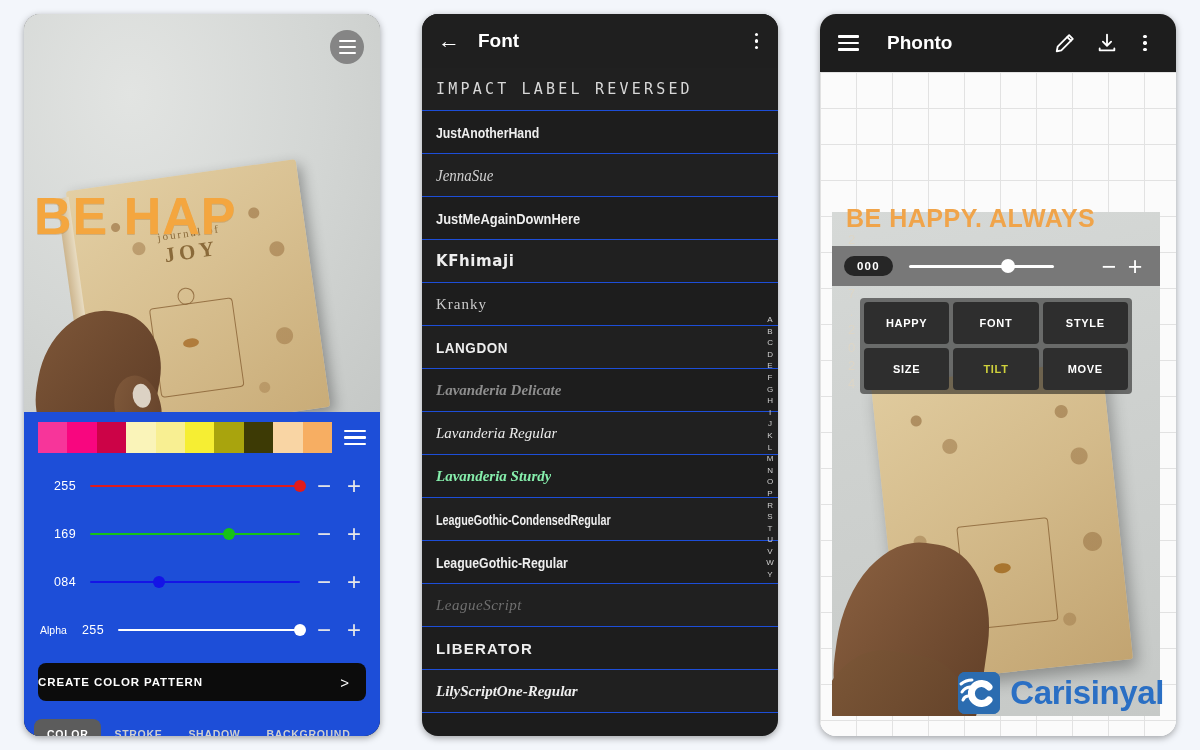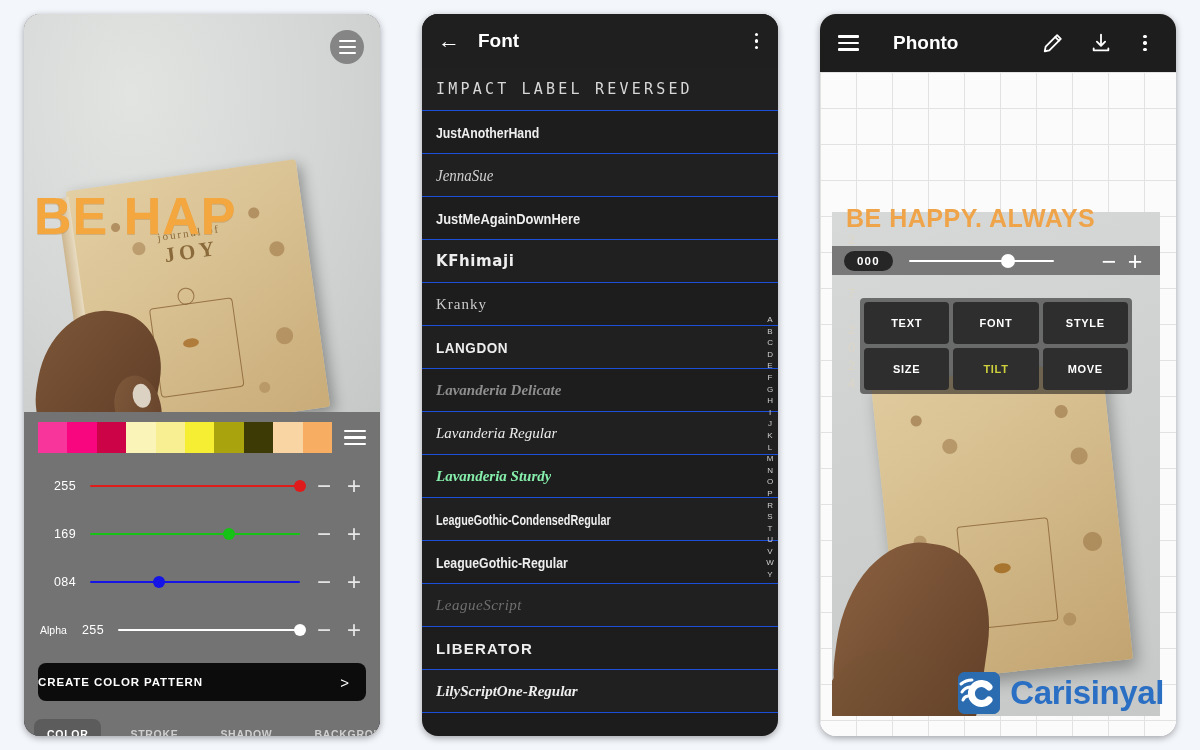--- a/index.html
+++ b/index.html
@@ -115,21 +115,21 @@
     text-shadow: 0 1px 0 rgba(160,90,10,.25);
   }
   .p1-menu-fab {
     position: absolute; right: 16px; top: 16px;
     width: 34px; height: 34px; border-radius: 50%;
     background: rgba(120,120,120,.86);
     display:flex; flex-direction:column; align-items:center; justify-content:center; gap:4px;
   }
   .p1-menu-fab i { display:block; width:17px; height:2.3px; background:#fff; border-radius:2px;}
 
-  .p1-body { background:#737373; height: 324px; position:relative; padding: 10px 0 0; }
+  .p1-body { background:#1d4ed8; height: 324px; position:relative; padding: 10px 0 0; }
   .swatch-row { display:flex; align-items:center; padding: 0 14px 0 14px; }
   .swatches { display:flex; height:31px; flex:1 1 auto; }
   .swatches span { flex:1 1 auto; }
   .swatch-burger { margin-left:12px; display:flex; flex-direction:column; gap:4px; }
   .swatch-burger i { display:block; width:22px; height:2.6px; background:#fff; border-radius:1px;}
 
   .slider-row { display:flex; align-items:center; padding: 0 12px; margin-top: 18px; height: 30px;}
   .slider-row .val {
     color:#fff; font-size:12.5px; width:48px; text-align:right; padding-right:8px;
     font-family:"Liberation Sans",sans-serif; letter-spacing:.4px;
@@ -143,21 +143,21 @@
   .pm { display:flex; align-items:center; gap:14px; padding-left:10px; padding-right:6px;}
   .pm span { color:#e8e8e8; font-size:24px; line-height:18px; font-weight:300; width:16px; text-align:center;}
 
   .ccp-btn {
     margin: 18px 14px 0; height: 38px; border-radius:8px; background:#0c0c0c;
     display:flex; align-items:center; justify-content:flex-start; position:relative;
     color:#fff; font-size:11.5px; font-weight:700; letter-spacing:.9px;
   }
   .ccp-btn .chev { position:absolute; right:16px; font-size:15px; font-weight:400; }
 
-  .p1-tabs { display:flex; align-items:center; gap:16px; margin-top: 18px; padding: 0 10px; text-align: right;}
+  .p1-tabs { display:flex; align-items:center; gap:0; margin-top: 18px; padding: 0 10px; text-align: right;}
   .p1-tabs .tab {
     color:#cfcfcf; font-size:10.5px; font-weight:700; letter-spacing:.7px;
     padding: 9px 13px; border-radius: 8px; white-space:nowrap;
   }
   .p1-tabs .tab.active { background:#5c5c5c; color:#fff; }
 
   
   #panel2 { background:#1c1c1c; }
   .p2-appbar { height: 54px; display:flex; align-items:center; padding: 0 16px; background:#1f1f1f; }
   .p2-appbar .back { color:#fff; font-size:22px; width:30px; line-height:1; }
@@ -190,21 +190,21 @@
   .fi-lily     { font-family:"Liberation Serif", serif; font-style:italic; font-weight:700; font-size:18px; }
 
   .alpha-index {
     position:absolute; right: 4px; top: 246px;
     display:flex; flex-direction:column; align-items:center;
     color:#cfcfcf; font-size:8px; line-height:11.6px; letter-spacing:.2px;
   }
 
   
   #panel3 { background:#fff; }
-  .p3-appbar { height: 58px; background:#1d1d1d; display:flex; align-items:center; padding: 0 18px; gap:14px; }
+  .p3-appbar { height: 58px; background:#1d1d1d; display:flex; align-items:center; padding: 0 18px; gap:8px; }
   .p3-appbar .burger { display:flex; flex-direction:column; gap:4px; }
   .p3-appbar .burger i { width:21px; height:2.4px; background:#fff; display:block; border-radius:1px;}
   .p3-appbar .title { color:#fff; font-size:19px; font-weight:600; margin-left:20px; flex:1 1 auto;}
   .p3-appbar .icn { width:34px; display:flex; align-items:center; justify-content:center;}
   .p3-appbar .kebab { display:flex; flex-direction:column; gap:3px; align-items:center; width:26px;}
   .p3-appbar .kebab i { width:3.4px; height:3.4px; background:#fff; border-radius:50%; display:block;}
 
   .p3-canvas { position:relative; height: 664px; background:#fbfbfb; overflow:hidden;}
   .grid-bg {
     position:absolute; inset:0;
@@ -260,21 +260,21 @@
     writing-mode: vertical-rl; text-orientation: upright;
     font-family:"Liberation Sans",sans-serif; opacity:.9;
   }
   .p3-text-overlay {
     position:absolute; left: 26px; top: 132px;
     font-family:"Liberation Sans", sans-serif;
     font-weight:900; font-size:25px; letter-spacing:.5px;
     color:#f0a44a; white-space:nowrap;
   }
   .p3-slider-bar {
-    position:absolute; left: 12px; right: 16px; top: 174px; height: 29px;
+    position:absolute; left: 12px; right: 16px; top: 174px; height: 40px;
     background: rgba(112,112,112,.92);
     display:flex; align-items:center; padding: 0 12px;
   }
   .p3-pill {
     background:#262626; color:#fff; font-size:11.5px; font-weight:600;
     border-radius: 11px; padding: 4px 13px; letter-spacing:1.2px;
   }
   .p3-track { position:relative; flex:1 1 auto; height:16px; margin: 0 14px 0 16px; }
   .p3-track .ln { position:absolute; left:0; right:28px; top:7px; height:2.6px; background:#fff; border-radius:2px;}
   .p3-track .kb { position:absolute; left: 57%; top:1px; width:14px; height:14px; border-radius:50%; background:#fff; transform:translateX(-50%);}
@@ -545,21 +545,21 @@
         <div class="p3-pill">000</div>
         <div class="p3-track">
           <div class="ln"></div>
           <div class="kb"></div>
         </div>
         <div class="mn">−</div>
         <div class="pl">+</div>
       </div>
 
       <div class="p3-grid" id="p3grid">
-          <div class="gbtn">TEXT</div>
+          <div class="gbtn">HAPPY</div>
           <div class="gbtn">FONT</div>
           <div class="gbtn">STYLE</div>
           <div class="gbtn">SIZE</div>
           <div class="gbtn hl">TILT</div>
           <div class="gbtn">MOVE</div>
         </div>
 
       <div class="watermark">
         <div class="wm-logo">
           <svg width="42" height="42" viewBox="0 0 42 42">

